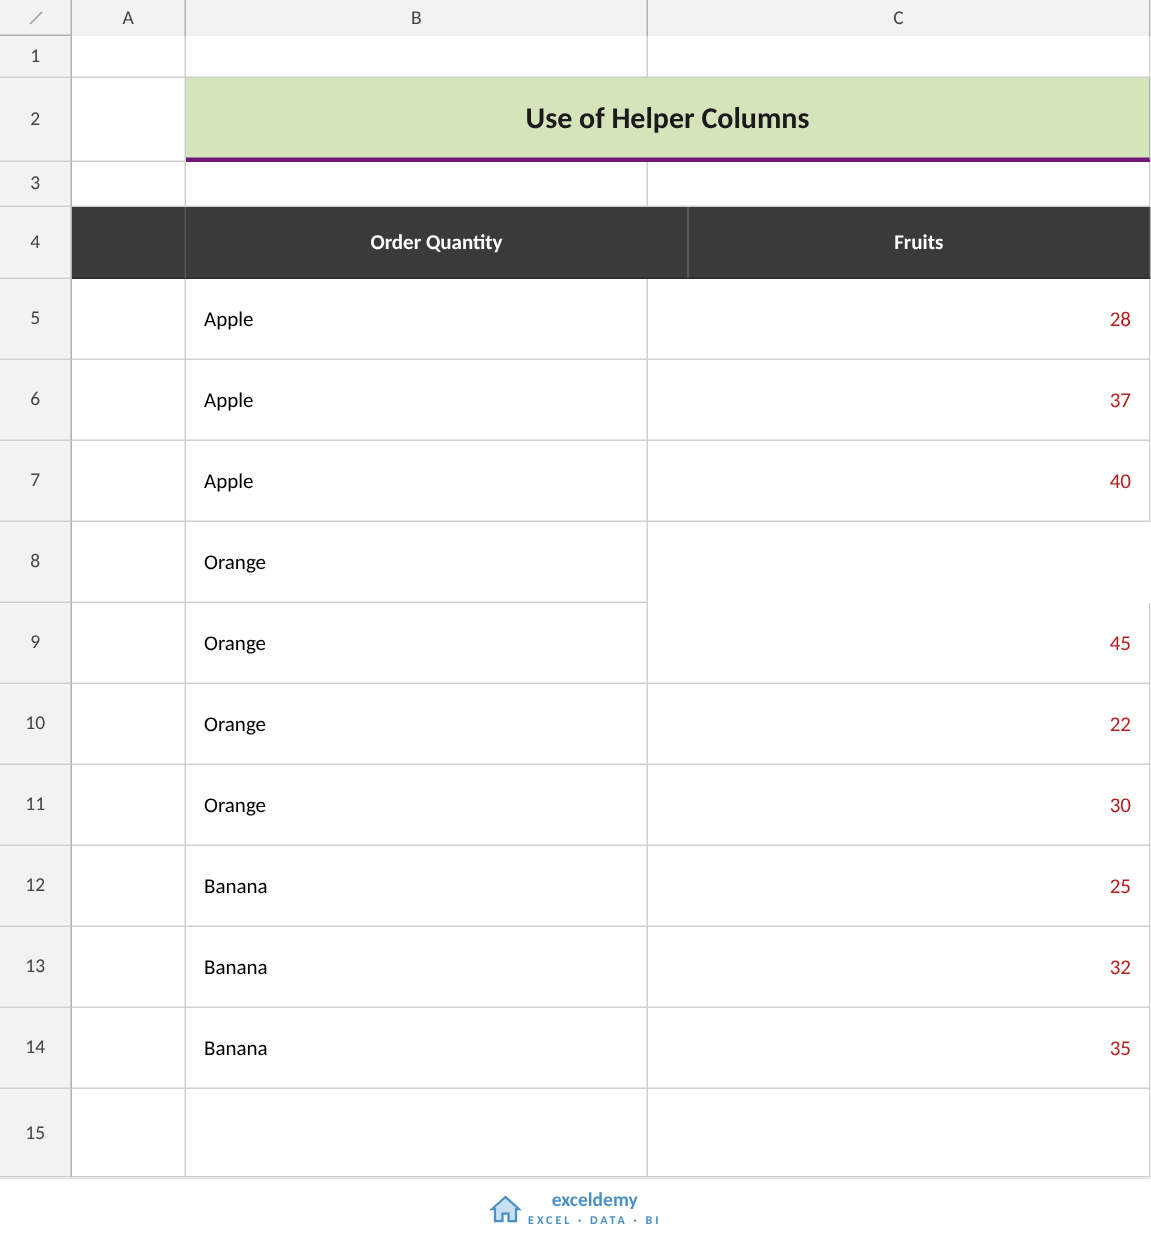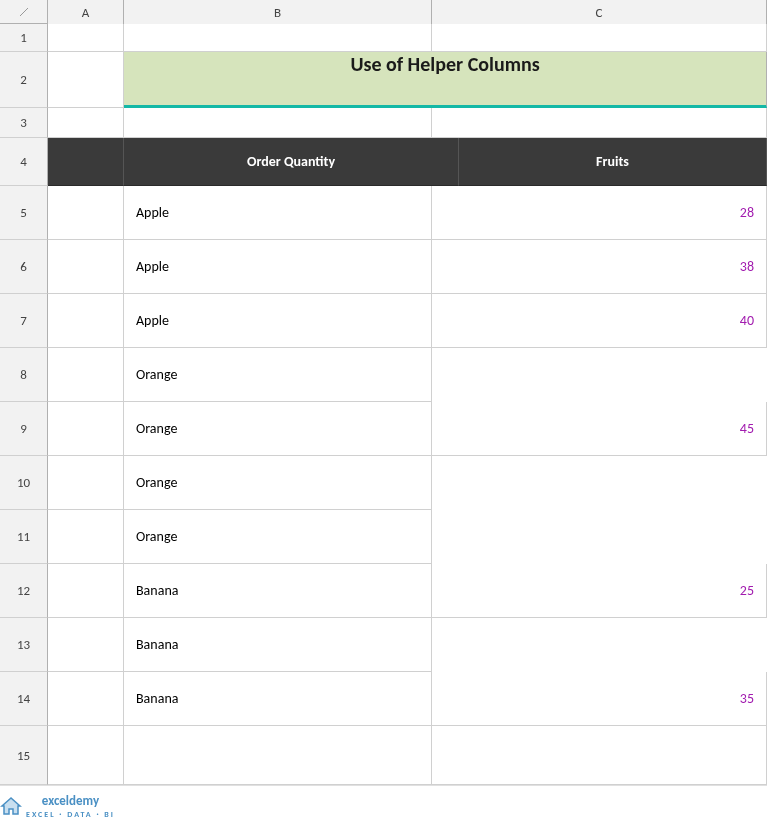--- a/index.html
+++ b/index.html
@@ -145,24 +145,24 @@
     .cell-c {
       width: 335px;
       min-width: 335px;
     }
 
     
     .cell-title-span {
       width: 643px;
       min-width: 643px;
       background: #d6e4bc;
-      border-bottom: 3px solid #14b8a6;
+      border-bottom: 3px solid #701a75;
       border-right: 1px solid #b0b0b0;
       display: flex;
-      align-items: flex-start;
+      align-items: center;
       justify-content: center;
     }
 
     .title-text {
       font-size: 20px;
       font-weight: bold;
       color: #1a1a1a;
       text-align: center;
     }
 
@@ -180,40 +180,41 @@
     
     .cell-fruit {
       font-size: 14px;
       color: #000000;
       padding-left: 12px;
     }
 
     .cell-qty {
       justify-content: flex-end;
       font-size: 14px;
-      color: #a21caf;
+      color: #b91c1c;
       padding-right: 12px;
     }
 
     
     .row-last {
       height: 28px;
       min-height: 28px;
       flex: 1;
     }
     .row-last .row-num,
     .row-last .cell {
       height: 100%;
     }
 
     
     .footer {
       height: 40px;
       display: flex;
       align-items: center;
+      justify-content: center;
       background: #ffffff;
       border-top: 1px solid #e0e0e0;
     }
 
     .brand-text {
       color: #4a90c4;
       font-size: 11px;
       font-weight: bold;
       display: flex;
       flex-direction: column;
@@ -315,21 +316,21 @@
 
     <div class="spreadsheet-row">
       <div class="row-num">
         <span>6</span>
       </div>
       <div class="cell cell-a"></div>
       <div class="cell cell-b cell-fruit">
         <span>Apple</span>
       </div>
       <div class="cell cell-c cell-qty">
-        <span>38</span>
+        <span>37</span>
       </div>
     </div>
 
     <div class="spreadsheet-row">
       <div class="row-num">
         <span>7</span>
       </div>
       <div class="cell cell-a"></div>
       <div class="cell cell-b cell-fruit">
         <span>Apple</span>
@@ -363,30 +364,36 @@
     </div>
 
     <div class="spreadsheet-row">
       <div class="row-num">
         <span>10</span>
       </div>
       <div class="cell cell-a"></div>
       <div class="cell cell-b cell-fruit">
         <span>Orange</span>
       </div>
+      <div class="cell cell-c cell-qty">
+        <span>22</span>
+      </div>
     </div>
 
     <div class="spreadsheet-row">
       <div class="row-num">
         <span>11</span>
       </div>
       <div class="cell cell-a"></div>
       <div class="cell cell-b cell-fruit">
         <span>Orange</span>
       </div>
+      <div class="cell cell-c cell-qty">
+        <span>30</span>
+      </div>
     </div>
 
     <div class="spreadsheet-row">
       <div class="row-num">
         <span>12</span>
       </div>
       <div class="cell cell-a"></div>
       <div class="cell cell-b cell-fruit">
         <span>Banana</span>
       </div>
@@ -395,20 +402,23 @@
       </div>
     </div>
 
     <div class="spreadsheet-row">
       <div class="row-num">
         <span>13</span>
       </div>
       <div class="cell cell-a"></div>
       <div class="cell cell-b cell-fruit">
         <span>Banana</span>
+      </div>
+      <div class="cell cell-c cell-qty">
+        <span>32</span>
       </div>
     </div>
 
     <div class="spreadsheet-row">
       <div class="row-num">
         <span>14</span>
       </div>
       <div class="cell cell-a"></div>
       <div class="cell cell-b cell-fruit">
         <span>Banana</span>

